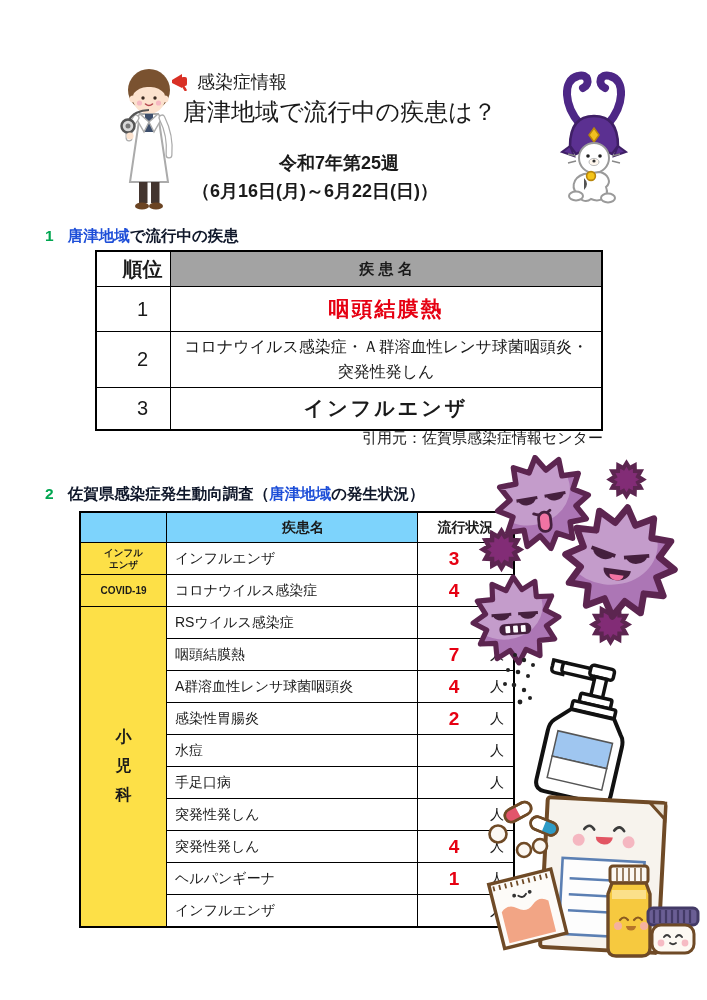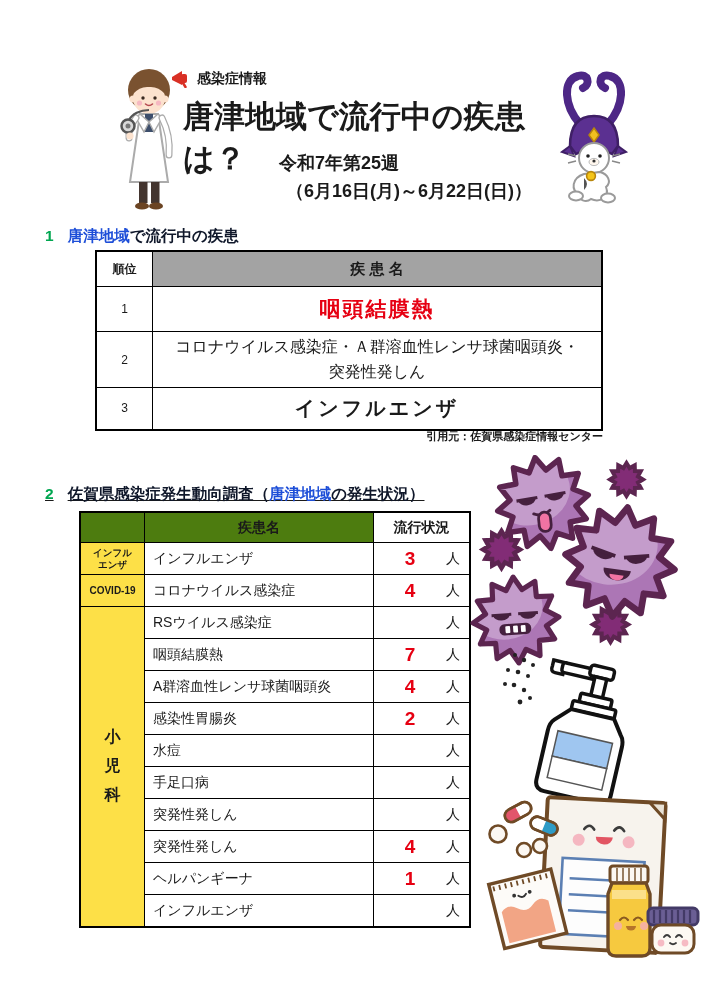--- a/index.html
+++ b/index.html
@@ -1,54 +1,54 @@
 <!DOCTYPE html>
 <html><head>
 <meta charset="utf-8">
 <style>
   html,body{margin:0;padding:0;background:#fff;}
   .page{position:relative;width:707px;height:1000px;background:#fff;overflow:hidden;
         font-family:"Liberation Sans","DejaVu Sans",sans-serif;color:#1a1a1a;}
   .abs{position:absolute;}
 
   
-  .tagline{left:170px;top:70px;display:flex;align-items:center;gap:6px;font-size:14px;font-weight:bold;}
-  .title{left:183px;top:96px;width:360px;font-size:31px;font-weight:bold;letter-spacing:0px;margin:0;}
+  .tagline{left:170px;top:70px;display:flex;align-items:center;gap:6px;font-size:18px;font-weight:normal;}
+  .title{left:183px;top:96px;width:360px;font-size:24px;font-weight:normal;letter-spacing:0px;margin:0;}
   .week{left:159px;top:151px;width:360px;text-align:center;font-size:18px;font-weight:bold;}
-  .dates{left:172px;top:179px;width:360px;text-align:right;font-size:18px;font-weight:bold;}
+  .dates{left:192px;top:179px;width:360px;text-align:left;font-size:18px;font-weight:bold;}
 
   
   .sec-head{font-size:15.5px;font-weight:bold;}
   .sec-head .num{color:#00A650;margin-right:14px;}
   .green{color:#0f172a;}
   .red{color:#1d4ed8;}
   .s1-head{left:45px;top:226px;}
-  .s2-head{left:45px;top:484px;text-decoration:underline;}
+  .s2-head{left:45px;top:484px;}
 
   
   table{border-collapse:collapse;table-layout:fixed;}
   .t1{left:95px;top:250px;width:508px;}
   .t1 th,.t1 td{border:1px solid #000;text-align:center;vertical-align:middle;padding:0;}
   .t1{border:2px solid #000;}
   .t1 .yellow{background:#a3a3a3;}
   .t1 th{font-size:15px;font-weight:bold;height:34px;}
-  .t1 .rank-col{width:55px;font-size:12px;}
+  .t1 .rank-col{width:55px;font-size:20px;padding-left:18px;}
   .t1 .r1{height:45px;}
   .t1 .r2{height:56px;}
   .t1 .r3{height:42px;}
   .t1 .hl{color:#E60012;font-size:21px;font-weight:bold;letter-spacing:2px;}
   .t1 .two-line{font-size:16px;font-weight:normal;line-height:1.55;}
   .t1 .big{font-size:20px;font-weight:bold;letter-spacing:3px;}
 
-  .citation{left:95px;top:429px;width:508px;text-align:right;font-size:11px;font-weight:bold;}
+  .citation{left:95px;top:429px;width:508px;text-align:right;font-size:15px;font-weight:normal;}
 
   .t2{left:79px;top:511px;width:388px;border:2px solid #000;}
   .t2 th,.t2 td{border:1px solid #000;vertical-align:middle;padding:0;}
   .t2 th{height:29px;font-size:14px;font-weight:bold;text-align:center;}
-  .t2 .yellow{background:#4d7c0f;}
+  .t2 .yellow{background:#7dd3fc;padding-left:22px;}
   .t2 .cat-col{width:63px;}
   .t2 .dis-col{width:228px;}
   .t2 .st-col{width:95px;}
   .t2 td{height:31px;}
   .t2 .cat{background:#fde047;text-align:center;font-weight:bold;}
   .t2 .cat-sm{font-size:9.5px;line-height:1.25;}
   .t2 .cat-covid{font-size:10px;}
   .t2 .cat-vert{font-size:16px;line-height:1.8;}
   .pre{white-space:pre-line;}
   .t2 .dis{font-size:14px;text-align:left;padding-left:8px;background:#fff;}

